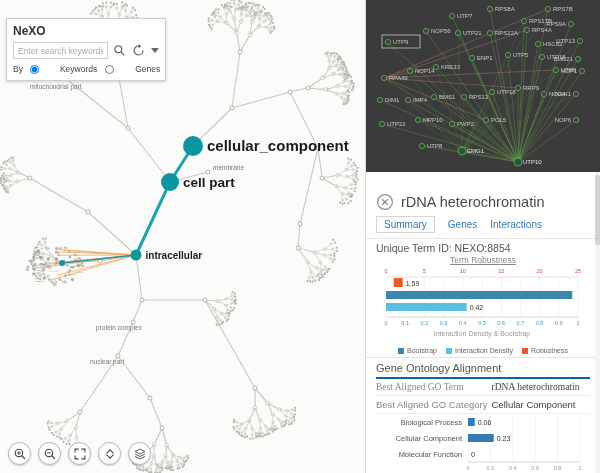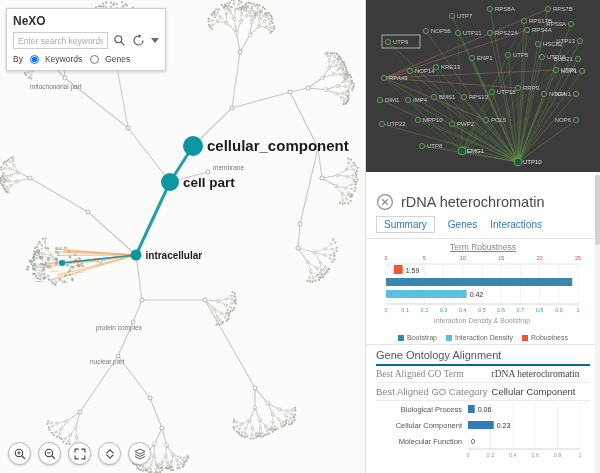--- a/index.html
+++ b/index.html
@@ -4,30 +4,30 @@
 <style>
   * { box-sizing: border-box; }
   html,body { margin:0; padding:0; background:#fff; }
   body { font-family: "Liberation Sans", "DejaVu Sans", sans-serif; }
   .app { width:600px; height:473px; display:flex; overflow:hidden; position:relative; background:#fff; }
 
   
   .tree-panel { width:366px; height:473px; position:relative; background:#fbfbf9; border-right:1px solid #ddd; flex:none; }
   #tree-svg { position:absolute; left:0; top:0; }
 
-  .search-card { position:absolute; left:6px; top:8px; width:160px; background:#fff; border:1px solid #cfcfcf;
+  .search-card { position:absolute; left:6px; top:18px; width:160px; background:#fff; border:1px solid #cfcfcf;
                  box-shadow:0 1px 3px rgba(0,0,0,.18); padding:5px 6px 6px 6px; z-index:3; }
   .search-title { font-size:12px; font-weight:bold; color:#333; margin-bottom:4px; }
   .search-row { display:flex; align-items:center; gap:3px; }
   .search-input { flex:1; min-width:0; height:17px; font-size:8.5px; border:1px solid #ccc; padding:1px 4px; color:#333; }
   .search-input::placeholder { color:#aaa; }
   .icon-btn { width:16px; height:16px; border:none; background:none; padding:0; display:flex; align-items:center; justify-content:center; cursor:pointer; flex:none; }
   .chev { width:0; height:0; border-left:4px solid transparent; border-right:4px solid transparent; border-top:5px solid #666; margin-left:2px; cursor:pointer; flex:none; }
   .by-row { display:flex; align-items:flex-end; gap:7px; font-size:8.5px; color:#444; margin-top:5px; }
-  .by-row label { display:flex; align-items:center; gap:4px; font-size:8.5px; color:#444; cursor:pointer; }
+  .by-row label { display:flex; align-items:center; gap:19px; font-size:8.5px; color:#444; cursor:pointer; }
   .by-row input { width:9px; height:9px; margin:0 2px 0 0; }
 
   .zoom-controls { position:absolute; left:8px; bottom:8px; display:flex; gap:7px; z-index:3; }
   .zoom-btn { width:23px; height:23px; border-radius:50%; background:#fff; border:1px solid #b5b5b5; display:flex;
               align-items:center; justify-content:center; padding:0; cursor:pointer; box-shadow:0 1px 2px rgba(0,0,0,.15); }
   .zoom-btn svg { width:14px; height:14px; }
 
   
   .right-col { width:234px; display:flex; flex-direction:column; flex:none; }
   .network-panel { height:172px; position:relative; flex:none; }
@@ -1965,20 +1965,21 @@
         <span class="detail-title">rDNA heterochromatin</span>
       </div>
 
       <div class="tabs" id="tabs">
           <span class="tab active">Summary</span>
           <span class="tab">Genes</span>
           <span class="tab">Interactions</span>
         </div>
       <hr class="divider">
 
+      <div class="unique-term">Unique Term ID: NEXO:8854</div>
       <div class="chart-title">Term Robustness</div>
       <svg id="rob-chart" width="212" height="78">
           <line x1="10" y1="12" x2="10" y2="52" stroke="#ededed" stroke-width="0.7"></line>
           <line x1="29.200000000000003" y1="12" x2="29.200000000000003" y2="52" stroke="#ededed" stroke-width="0.7"></line>
           <line x1="48.400000000000006" y1="12" x2="48.400000000000006" y2="52" stroke="#ededed" stroke-width="0.7"></line>
           <line x1="67.6" y1="12" x2="67.6" y2="52" stroke="#ededed" stroke-width="0.7"></line>
           <line x1="86.80000000000001" y1="12" x2="86.80000000000001" y2="52" stroke="#ededed" stroke-width="0.7"></line>
           <line x1="106" y1="12" x2="106" y2="52" stroke="#ededed" stroke-width="0.7"></line>
           <line x1="125.19999999999999" y1="12" x2="125.19999999999999" y2="52" stroke="#ededed" stroke-width="0.7"></line>
           <line x1="144.39999999999998" y1="12" x2="144.39999999999998" y2="52" stroke="#ededed" stroke-width="0.7"></line>

